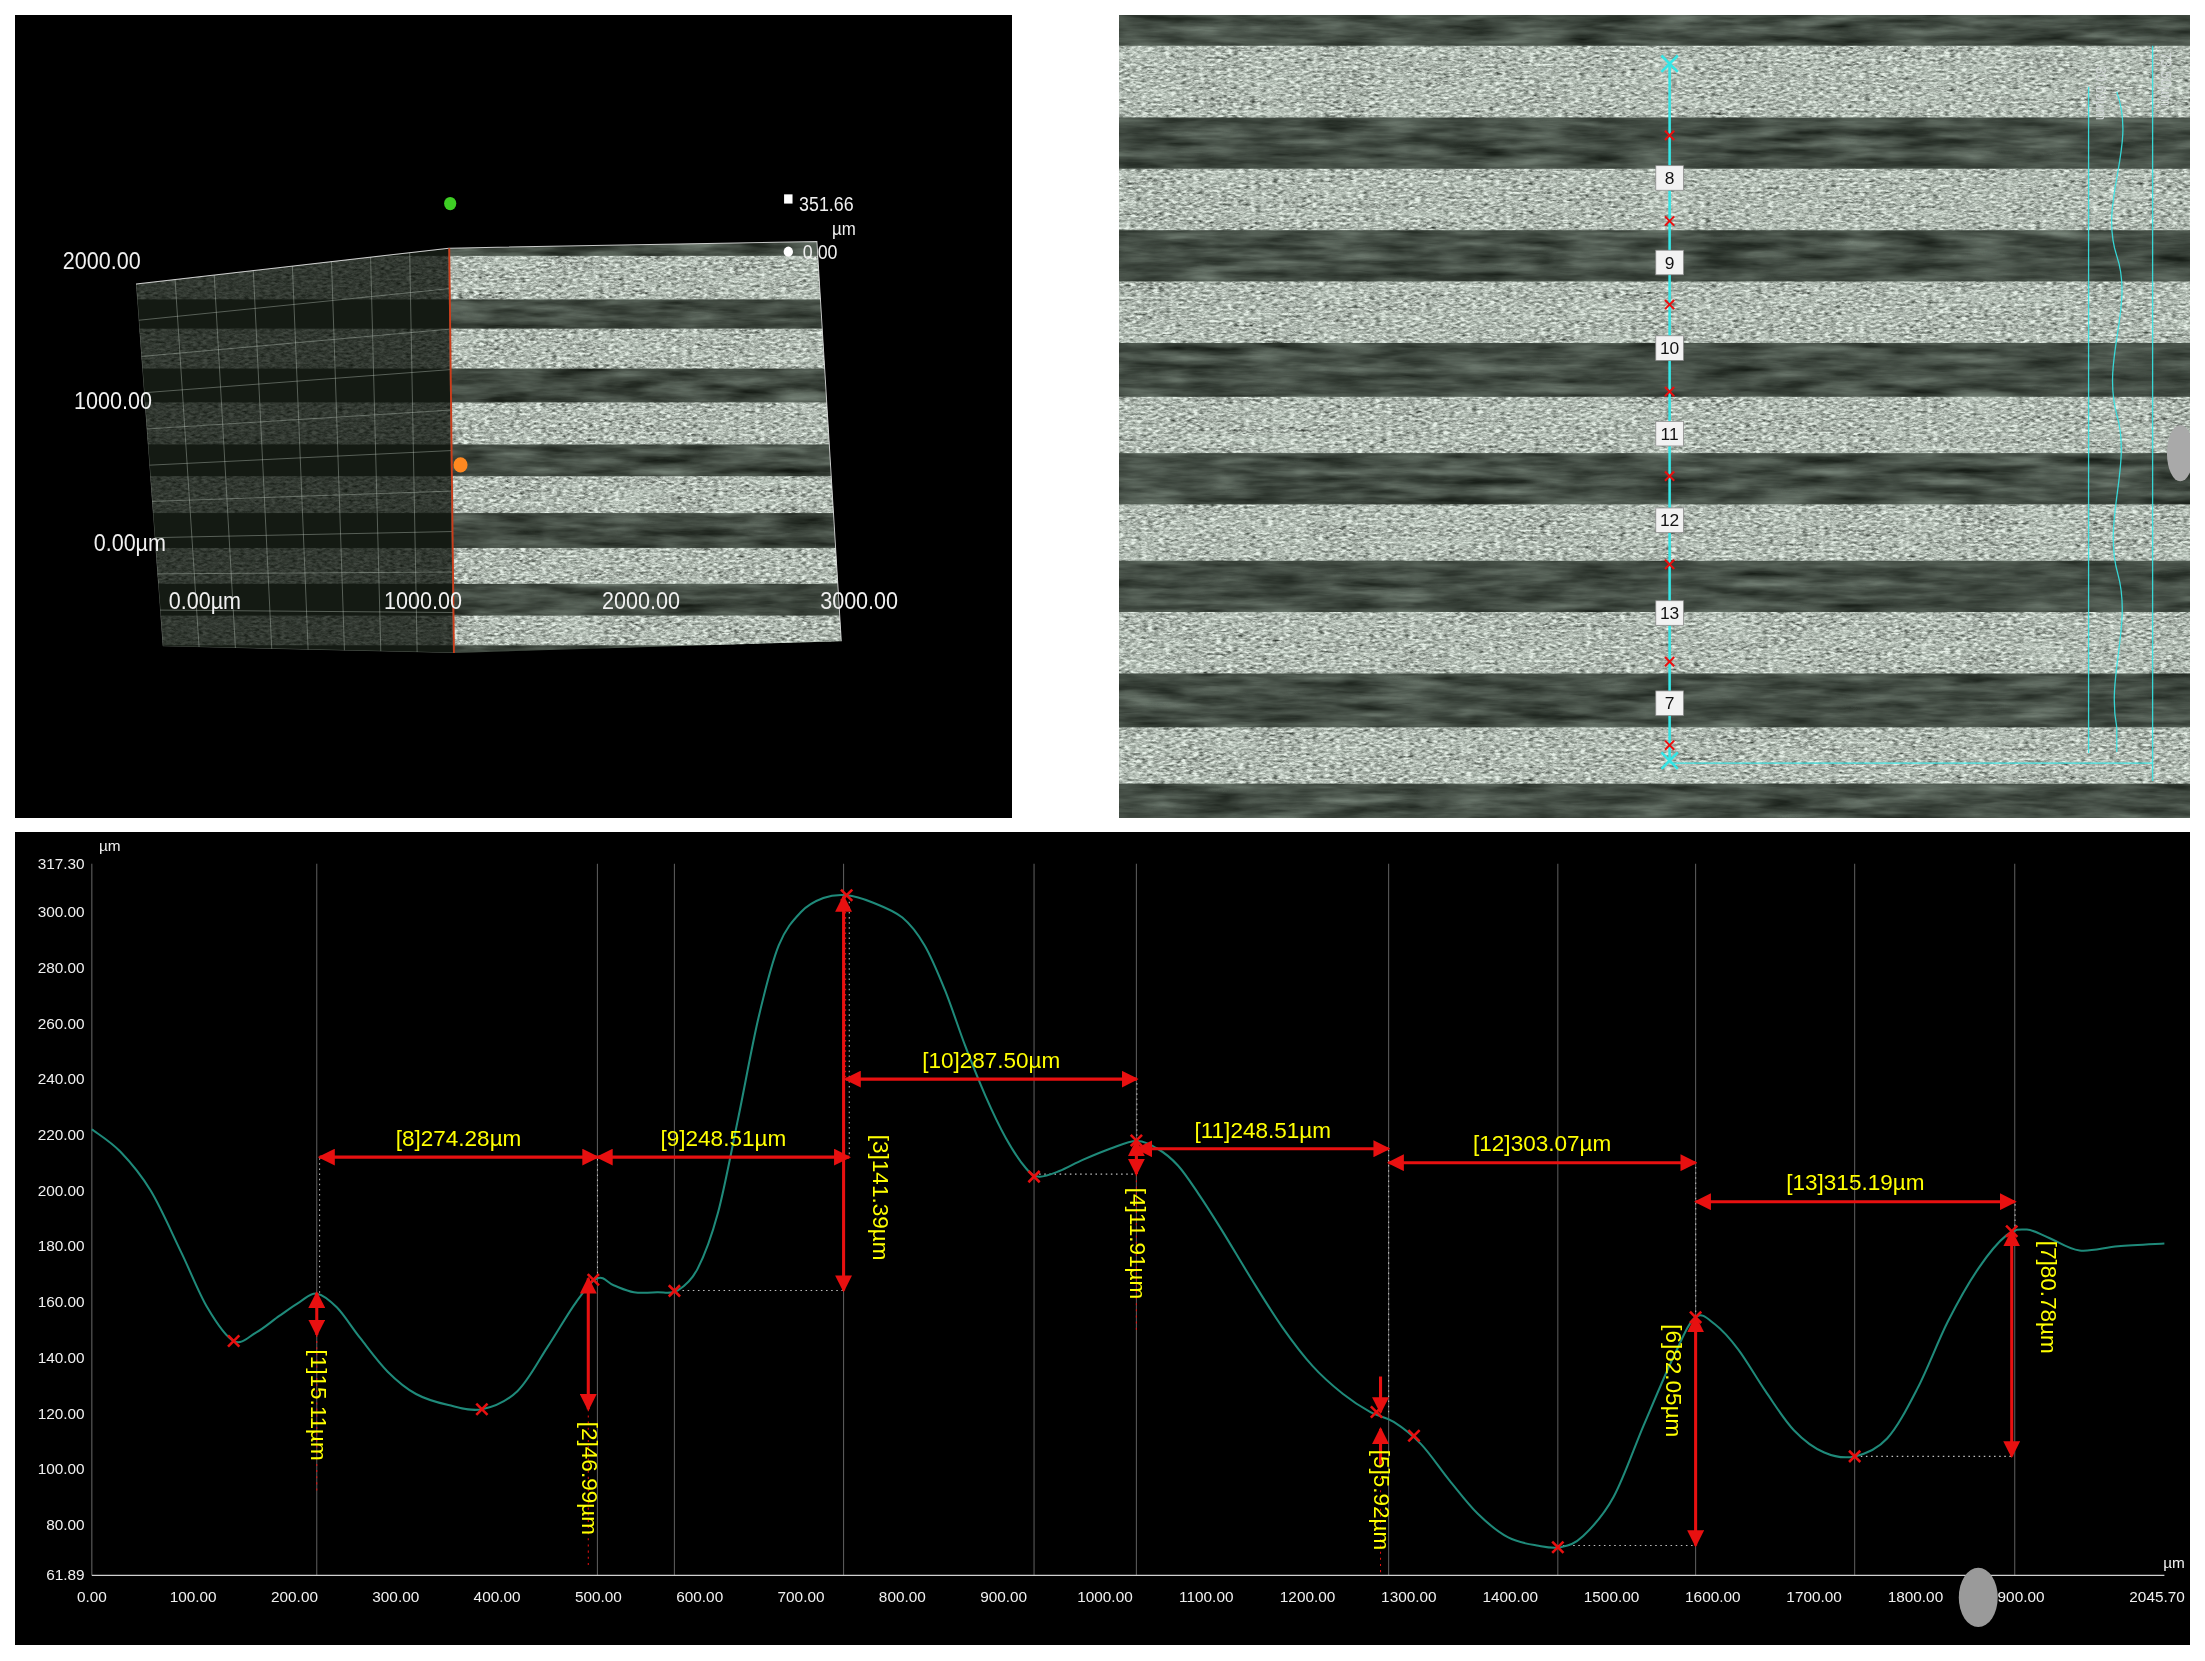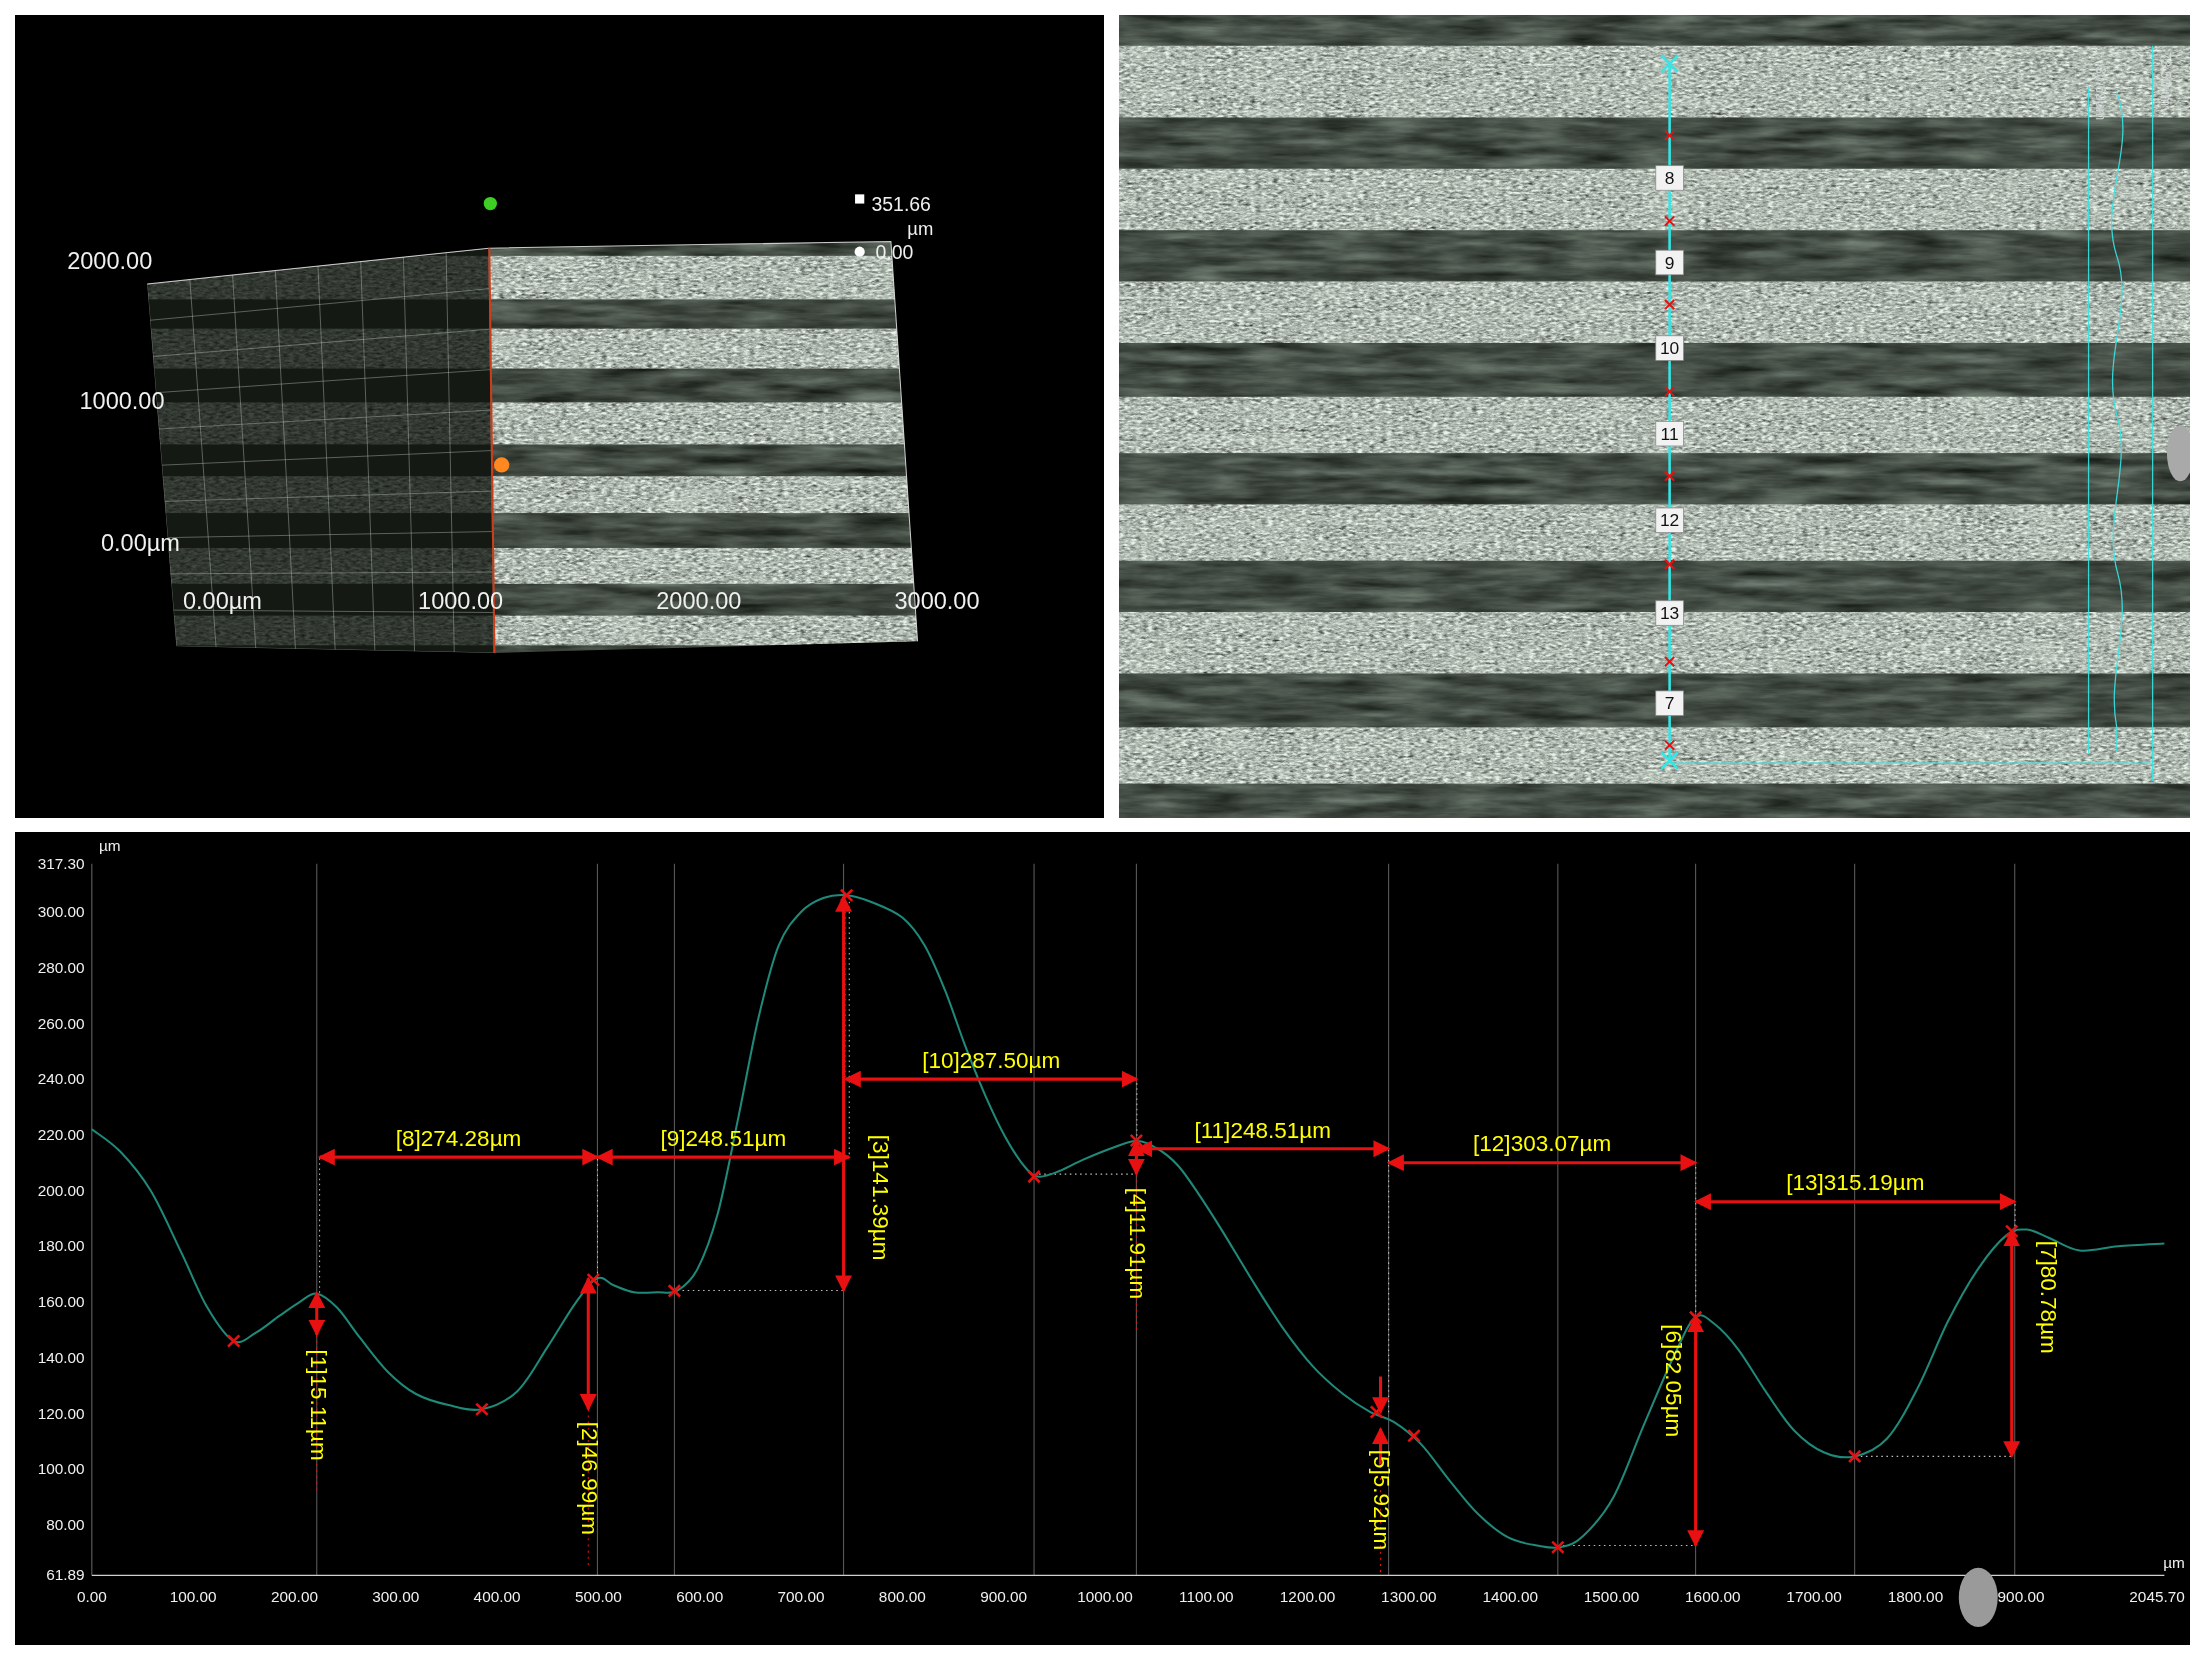--- a/index.html
+++ b/index.html
@@ -1,19 +1,19 @@
 <!DOCTYPE html>
 <html style="font-size:8.2px"><head>
 <meta charset="utf-8">
 <style>
   *{margin:0;padding:0;box-sizing:border-box}
   html,body{width:2205px;height:1661px;background:#ffffff}
   .page{position:relative;width:2205px;height:1661px;background:#ffffff;font-family:"Liberation Sans",sans-serif}
   .panel{position:absolute;background:#000;overflow:hidden}
-  #p3d{left:15.4px;top:15.4px;width:1089px;height:803px}
+  #p3d{left:15.4px;top:15.4px;width:997px;height:803px}
   #p2d{left:1119px;top:15.4px;width:1071px;height:803px}
   #pchart{left:15.4px;top:832px;width:2175px;height:813px}
   svg{display:block;width:100%;height:100%}
 </style>
 </head>
 <body>
 
 <div class="page">
   <section class="panel" id="p3d">
     <svg id="p3d-svg" viewBox="0 0 2126 1567" preserveAspectRatio="none">

